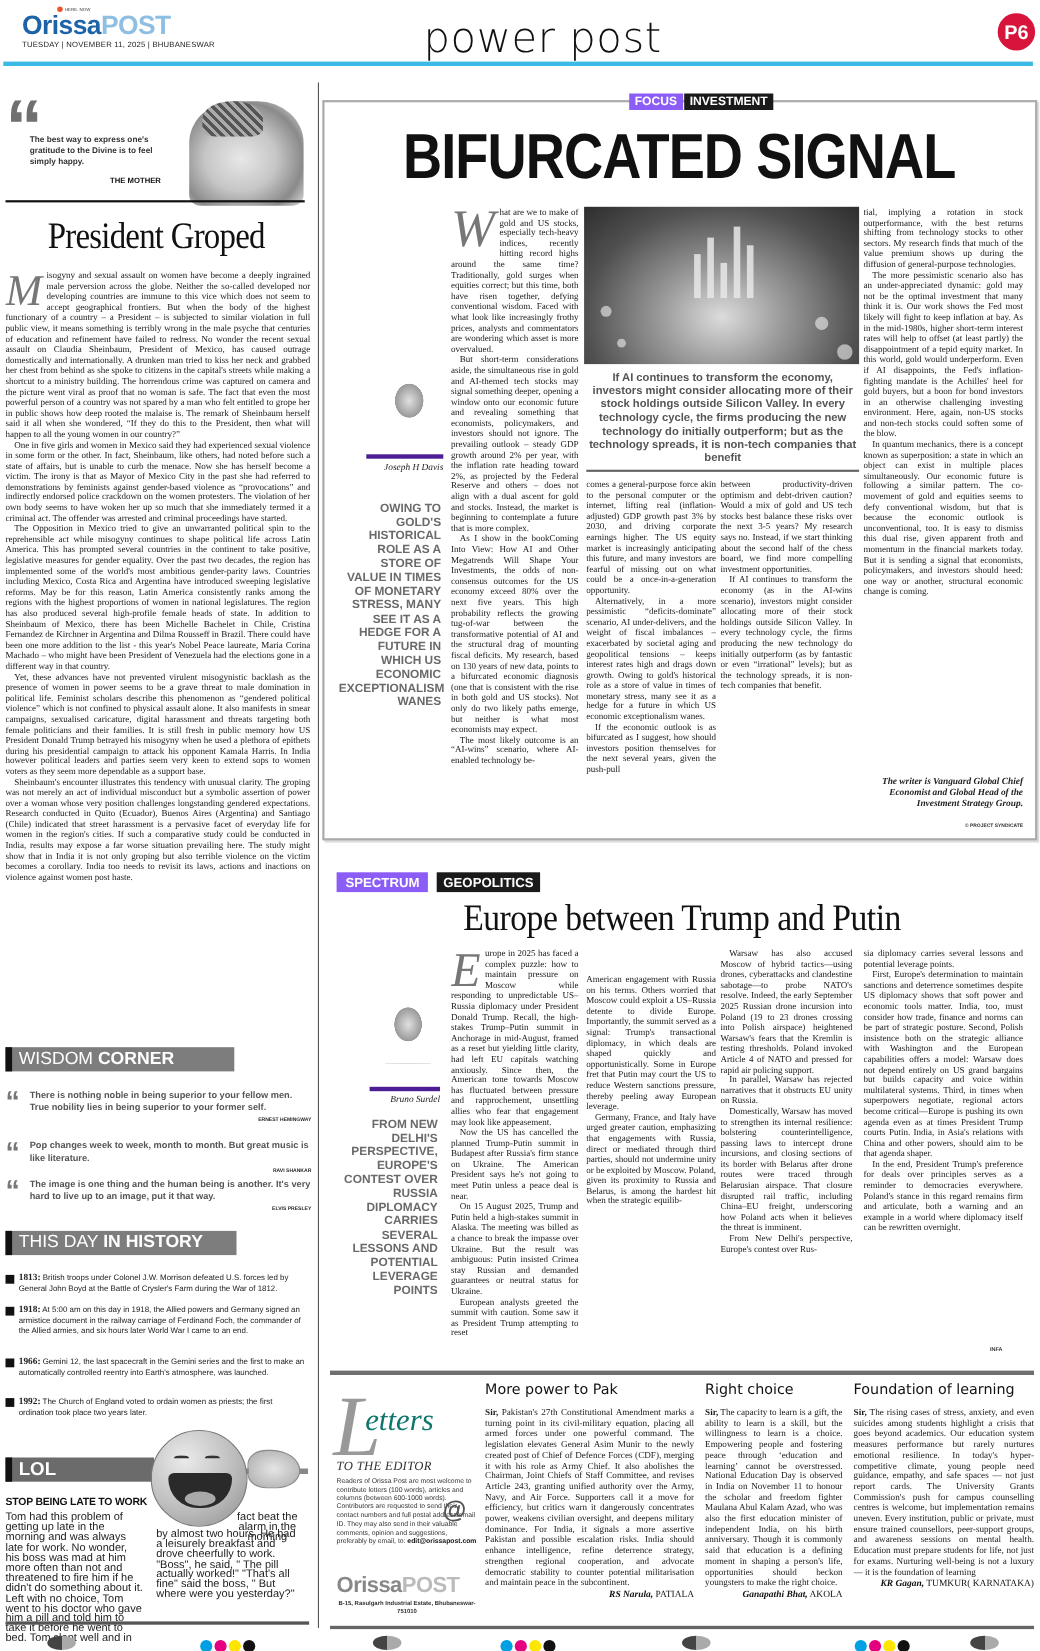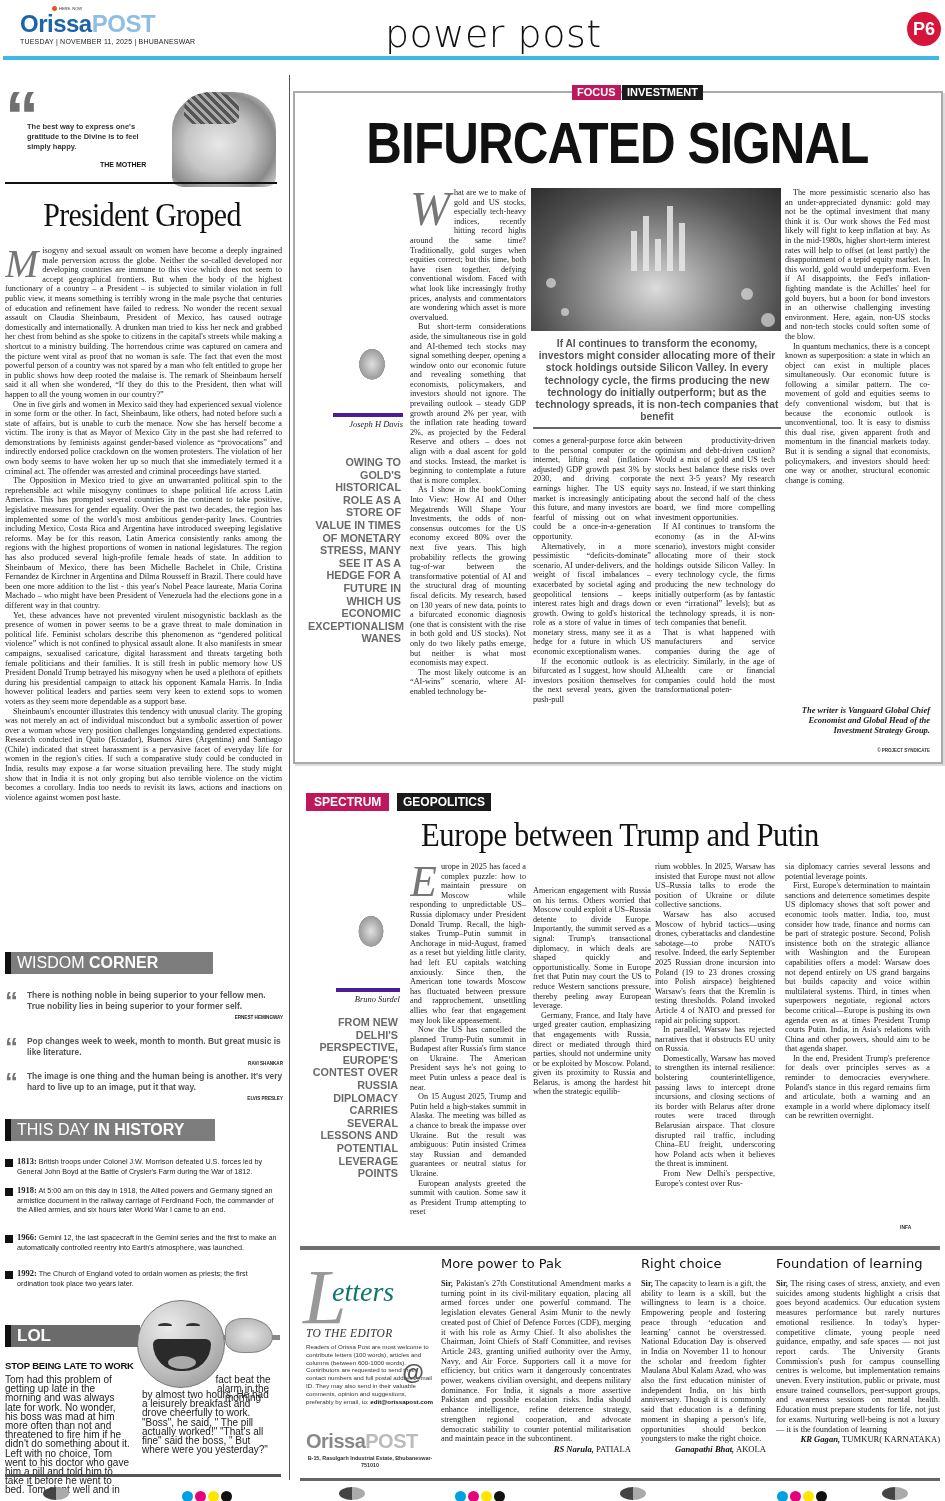--- a/index.html
+++ b/index.html
@@ -49,21 +49,21 @@
 .finger{left:225px;top:1318px;width:48px;height:35px;background:radial-gradient(ellipse,#e5e5e5 0,#aaa 100%);border-radius:40% 60% 50% 40%;border:1px solid #888}
 .lol-title{left:5px;top:1360px;font-family:"Liberation Sans",sans-serif;font-weight:bold;font-size:9.5px;color:#111;letter-spacing:-0.2px}
 .lol-text{font-family:"Liberation Sans",sans-serif;font-size:10px;line-height:9.2px;color:#222}
 .lol-left{left:5px;top:1375px;width:126px}
 .lol-right{left:142px;top:1390px;width:130px}
 .lol-fact{left:208px;top:1375px;width:70px;text-align:center}
 .lol-bottom{left:5px;top:1474px;width:276px;height:3px;background:#555}
 
 .bif-box{left:293px;top:91px;width:650px;height:673px;border:2px solid #aaa;box-shadow:2px 2px 0 #ddd}
 .tag{position:absolute;font-family:"Liberation Sans",sans-serif;font-weight:bold;color:#fff;font-size:11px;height:15px;line-height:15px;padding:0 5px}
-.tag.gray{background:#be185d}
+.tag.gray{background:#8b5cf6}
 .tag.dark{background:#1a1a1a}
 .bif-title{left:295px;top:110px;width:645px;text-align:center;font-family:"Liberation Sans",sans-serif;font-weight:bold;font-size:58px;letter-spacing:-1px;line-height:66px;color:#111;transform:scaleX(0.85)}
 .pull-quote{font-family:"Liberation Sans",sans-serif;font-weight:bold;font-size:10.8px;line-height:12.6px;color:#6a6a6a;text-align:right}
 .byline{font-family:"Liberation Serif",serif;font-style:italic;font-size:8.5px;color:#222;text-align:right;border-top:4px solid #4c1d95;padding-top:2px}
 .author-photo{background:radial-gradient(ellipse at 50% 35%,#e0e0e0 0,#9a9a9a 30%,#ffffff 31%,#fff 40%),radial-gradient(ellipse at 50% 100%,#555 0,#888 50%,#fff 51%)}
 .hero-img{left:531px;top:188px;width:250px;height:143px;background:radial-gradient(ellipse at 50% 70%,#dcdcdc 0,#9d9d9d 30%,#505050 70%,#2d2d2d 100%)}
 .hero-img .bar{position:absolute;bottom:60px;width:6px;background:#e8e8e8;opacity:0.85}
 .hero-img .bokeh{position:absolute;border-radius:50%;background:#f0f0f0;opacity:0.6}
 .hero-caption{left:533px;top:338px;width:248px;font-family:"Liberation Sans",sans-serif;font-weight:bold;font-size:10.2px;line-height:12.2px;color:#555;text-align:center}
 .caption-rule{left:533px;top:427px;width:248px;height:2px;background:#666}
@@ -191,23 +191,23 @@
 <div class="abs caption-rule"></div>
 
 <div class="col body-text" style="left:533px;top:436px;width:118px;height:322px">
   <p class="first">comes a general-purpose force akin to the personal computer or the internet, lifting real (inflation-adjusted) GDP growth past 3% by 2030, and driving corporate earnings higher. The US equity market is increasingly anticipating this future, and many investors are fearful of missing out on what could be a once-in-a-generation opportunity.</p>
   <p>Alternatively, in a more pessimistic “deficits-dominate” scenario, AI under-delivers, and the weight of fiscal imbalances – exacerbated by societal aging and geopolitical tensions – keeps interest rates high and drags down growth. Owing to gold's historical role as a store of value in times of monetary stress, many see it as a hedge for a future in which US economic exceptionalism wanes.</p>
   <p>If the economic outlook is as bifurcated as I suggest, how should investors position themselves for the next several years, given the push-pull</p>
 </div>
 <div class="col body-text" style="left:655px;top:436px;width:120px;height:322px">
   <p class="first">between productivity-driven optimism and debt-driven caution? Would a mix of gold and US tech stocks best balance these risks over the next 3-5 years? My research says no. Instead, if we start thinking about the second half of the chess board, we find more compelling investment opportunities.</p>
   <p>If AI continues to transform the economy (as in the AI-wins scenario), investors might consider allocating more of their stock holdings outside Silicon Valley. In every technology cycle, the firms producing the new technology do initially outperform (as by fantastic or even “irrational” levels); but as the technology spreads, it is non-tech companies that benefit.</p>
-  <p>That is what happened with manufacturers and service companies during the age of electricity. Similarly, in the age of AI,health care or financial companies could hold the most transformational poten-</p>
 </div>
 <div class="col body-text" style="left:785px;top:188px;width:145px;height:512px">
+  <p class="first">tial, implying a rotation in stock outperformance, with the best returns shifting from technology stocks to other sectors. My research finds that much of the value premium shows up during the diffusion of general-purpose technologies.</p>
   <p>The more pessimistic scenario also has an under-appreciated dynamic: gold may not be the optimal investment that many think it is. Our work shows the Fed most likely will fight to keep inflation at bay. As in the mid-1980s, higher short-term interest rates will help to offset (at least partly) the disappointment of a tepid equity market. In this world, gold would underperform. Even if AI disappoints, the Fed's inflation-fighting mandate is the Achilles' heel for gold buyers, but a boon for bond investors in an otherwise challenging investing environment. Here, again, non-US stocks and non-tech stocks could soften some of the blow.</p>
   <p>In quantum mechanics, there is a concept known as superposition: a state in which an object can exist in multiple places simultaneously. Our economic future is following a similar pattern. The co-movement of gold and equities seems to defy conventional wisdom, but that is because the economic outlook is unconventional, too. It is easy to dismiss this dual rise, given apparent froth and momentum in the financial markets today. But it is sending a signal that economists, policymakers, and investors should heed: one way or another, structural economic change is coming.</p>
 </div>
 <div class="abs writer-note">The writer is Vanguard Global Chief Economist and Global Head of the Investment Strategy Group.</div>
 <div class="abs credit">© PROJECT SYNDICATE</div>
 
 <div class="tag gray" style="left:306px;top:793px;height:18px;line-height:18px;font-size:12px;padding:0 8px">SPECTRUM</div>
 <div class="tag dark" style="left:397px;top:793px;height:18px;line-height:18px;font-size:12px;padding:0 6px">GEOPOLITICS</div>
 <div class="abs eu-title">Europe between Trump and Putin</div>
 
@@ -219,21 +219,20 @@
   <p class="first"><span class="dropcap" style="font-size:44px;line-height:36px">E</span><span>urope in 2025 has faced a complex puzzle: how to maintain pressure on Moscow while responding to unpredictable US–Russia diplomacy under President Donald Trump. Recall, the high-stakes Trump–Putin summit in Anchorage in mid-August, framed as a reset but yielding little clarity, had left EU capitals watching anxiously. Since then, the American tone towards Moscow has fluctuated between pressure and rapprochement, unsettling allies who fear that engagement may look like appeasement.</span></p>
   <p>Now the US has cancelled the planned Trump-Putin summit in Budapest after Russia's firm stance on Ukraine. The American President says he's not going to meet Putin unless a peace deal is near.</p>
   <p>On 15 August 2025, Trump and Putin held a high-stakes summit in Alaska. The meeting was billed as a chance to break the impasse over Ukraine. But the result was ambiguous: Putin insisted Crimea stay Russian and demanded guarantees or neutral status for Ukraine.</p>
   <p>European analysts greeted the summit with caution. Some saw it as President Trump attempting to reset</p>
 </div>
 <div class="col body-text" style="left:533px;top:886px;width:118px;height:370px">
   <p class="first">American engagement with Russia on his terms. Others worried that Moscow could exploit a US–Russia detente to divide Europe. Importantly, the summit served as a signal: Trump's transactional diplomacy, in which deals are shaped quickly and opportunistically. Some in Europe fret that Putin may court the US to reduce Western sanctions pressure, thereby peeling away European leverage.</p>
   <p>Germany, France, and Italy have urged greater caution, emphasizing that engagements with Russia, direct or mediated through third parties, should not undermine unity or be exploited by Moscow. Poland, given its proximity to Russia and Belarus, is among the hardest hit when the strategic equilib-</p>
 </div>
 <div class="col body-text" style="left:655px;top:862px;width:120px;height:370px">
-  <p class="first">rium wobbles. In 2025, Warsaw has insisted that Europe must not allow US–Russia talks to erode the position of Ukraine or dilute collective sanctions.</p>
   <p>Warsaw has also accused Moscow of hybrid tactics—using drones, cyberattacks and clandestine sabotage—to probe NATO's resolve. Indeed, the early September 2025 Russian drone incursion into Poland (19 to 23 drones crossing into Polish airspace) heightened Warsaw's fears that the Kremlin is testing thresholds. Poland invoked Article 4 of NATO and pressed for rapid air policing support.</p>
   <p>In parallel, Warsaw has rejected narratives that it obstructs EU unity on Russia.</p>
   <p>Domestically, Warsaw has moved to strengthen its internal resilience: bolstering counterintelligence, passing laws to intercept drone incursions, and closing sections of its border with Belarus after drone routes were traced through Belarusian airspace. That closure disrupted rail traffic, including China–EU freight, underscoring how Poland acts when it believes the threat is imminent.</p>
   <p>From New Delhi's perspective, Europe's contest over Rus-</p>
 </div>
 <div class="col body-text" style="left:785px;top:862px;width:145px;height:358px">
   <p class="first">sia diplomacy carries several lessons and potential leverage points.</p>
   <p>First, Europe's determination to maintain sanctions and deterrence sometimes despite US diplomacy shows that soft power and economic tools matter. India, too, must consider how trade, finance and norms can be part of strategic posture. Second, Polish insistence both on the strategic alliance with Washington and the European capabilities offers a model: Warsaw does not depend entirely on US grand bargains but builds capacity and voice within multilateral systems. Third, in times when superpowers negotiate, regional actors become critical—Europe is pushing its own agenda even as at times President Trump courts Putin. India, in Asia's relations with China and other powers, should aim to be that agenda shaper.</p>
   <p>In the end, President Trump's preference for deals over principles serves as a reminder to democracies everywhere. Poland's stance in this regard remains firm and articulate, both a warning and an example in a world where diplomacy itself can be rewritten overnight.</p>
 </div>

